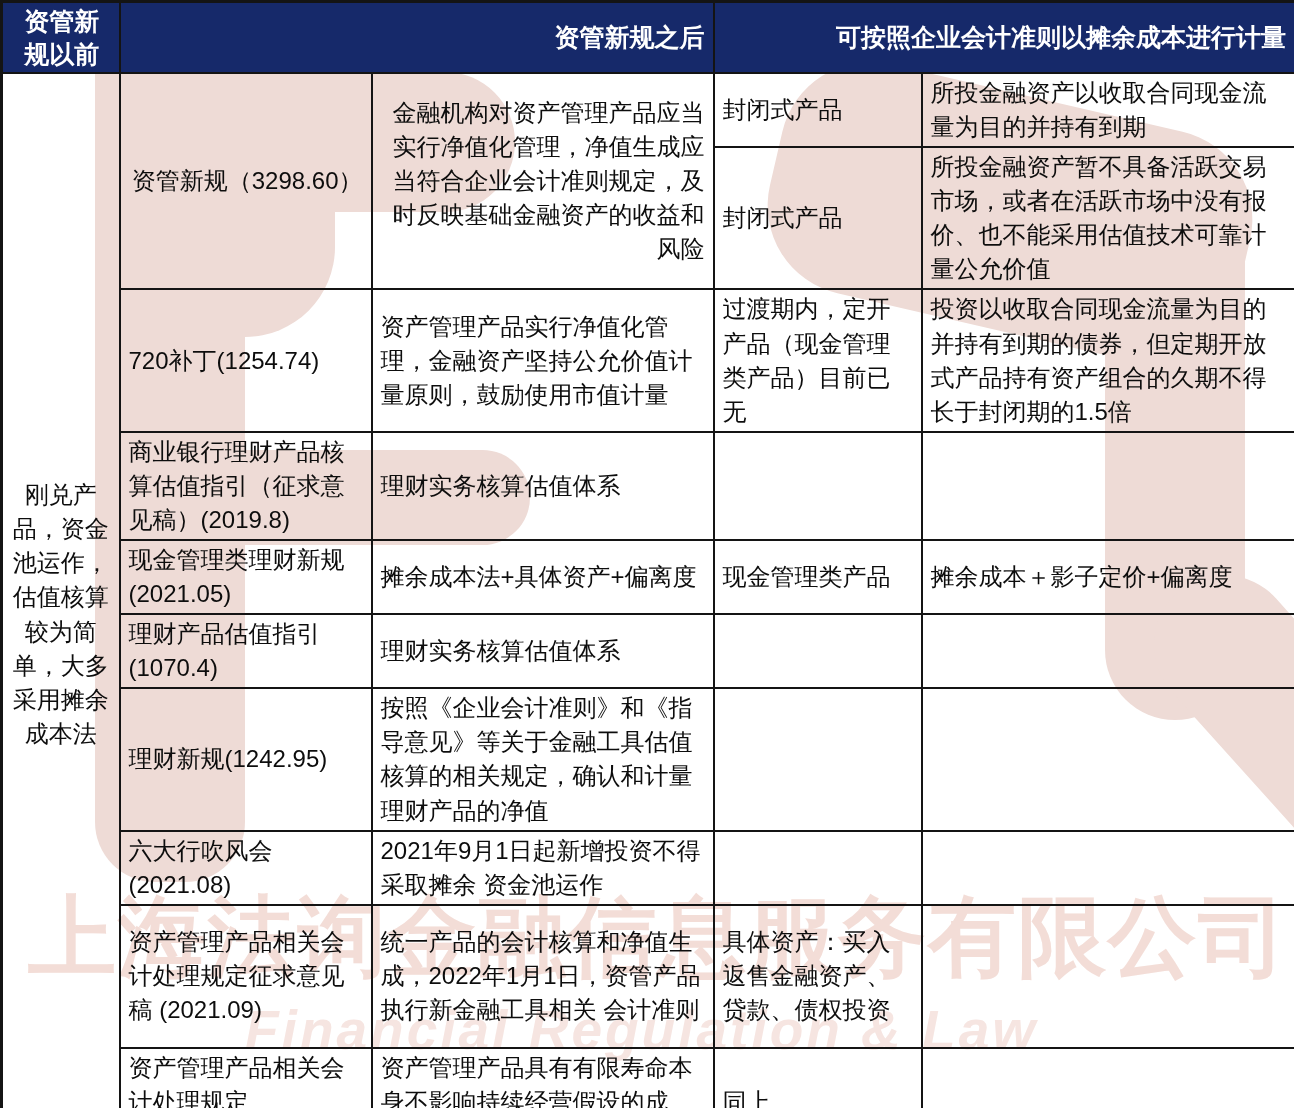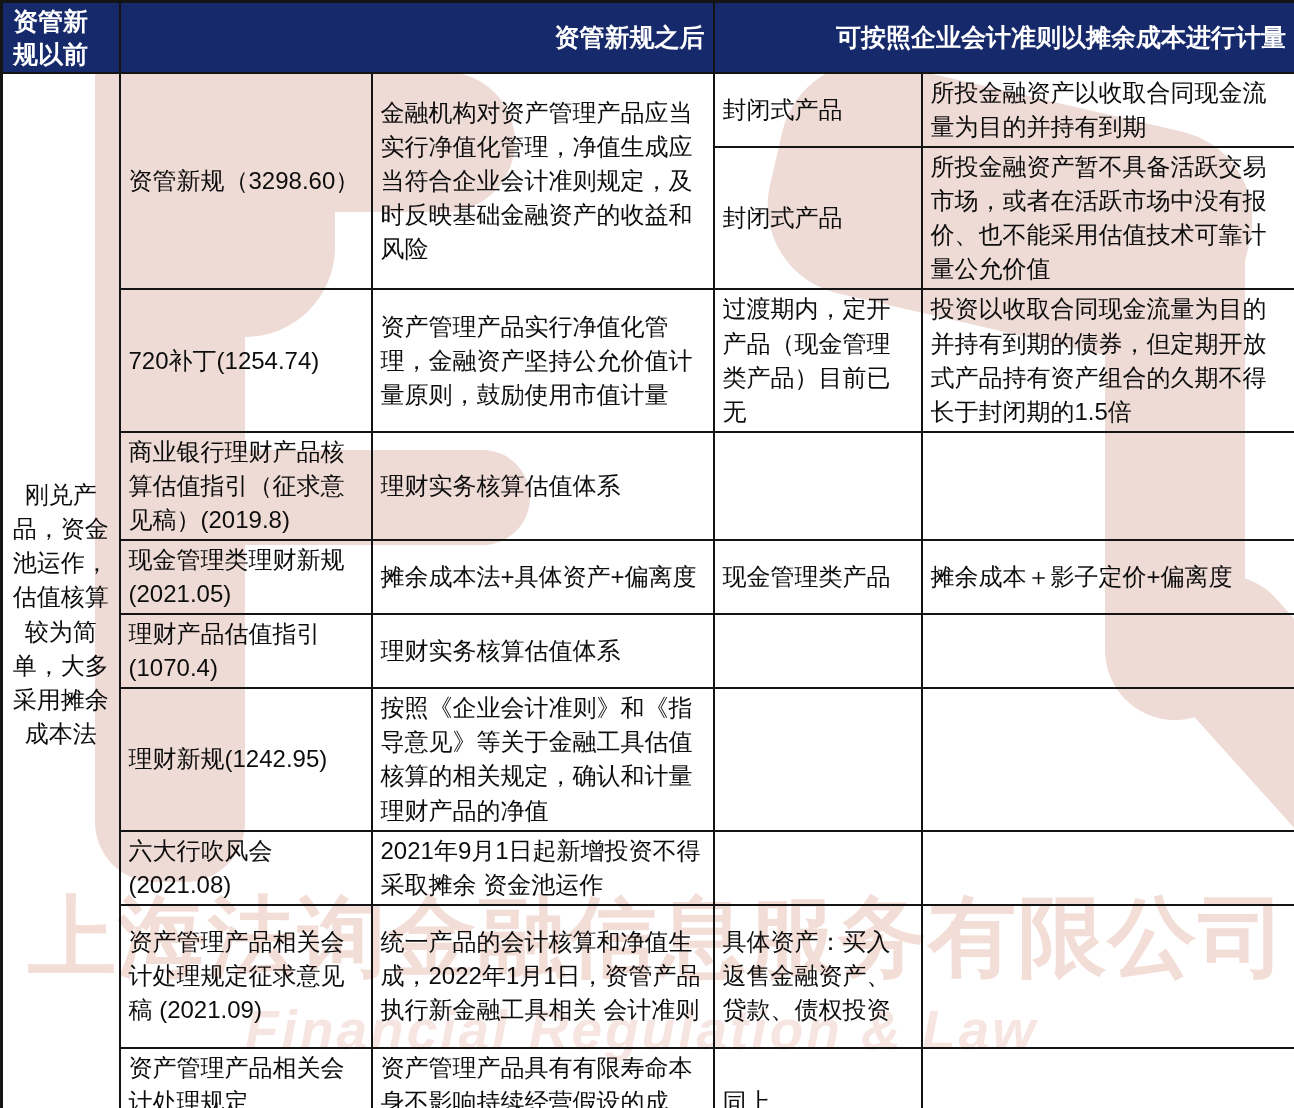--- a/index.html
+++ b/index.html
@@ -49,22 +49,22 @@
     background:transparent;
     word-break:break-word;
   }
   .tbl th{
     background:#16296a;
     color:#ffffff;
     font-weight:700;
     font-size:25px;
     text-align:right;
   }
-  .tbl th.before{text-align:left;padding-left:10px;vertical-align:middle;line-height:1.3;}
-  .tbl td.center{text-align:left;}
+  .tbl th.before{text-align:center;padding-left:10px;vertical-align:middle;line-height:1.3;}
+  .tbl td.center{text-align:right;}
   .tbl td.leftcol{text-align:center;padding:2px 6px;}
 </style>
 </head>
 <body>
 
 <div class="page">
 
   <div class="wm wm-pink wm-f-stem"></div>
   <div class="wm wm-pink wm-f-corner"></div>
   <div class="wm wm-pink wm-f-topbar"></div>

